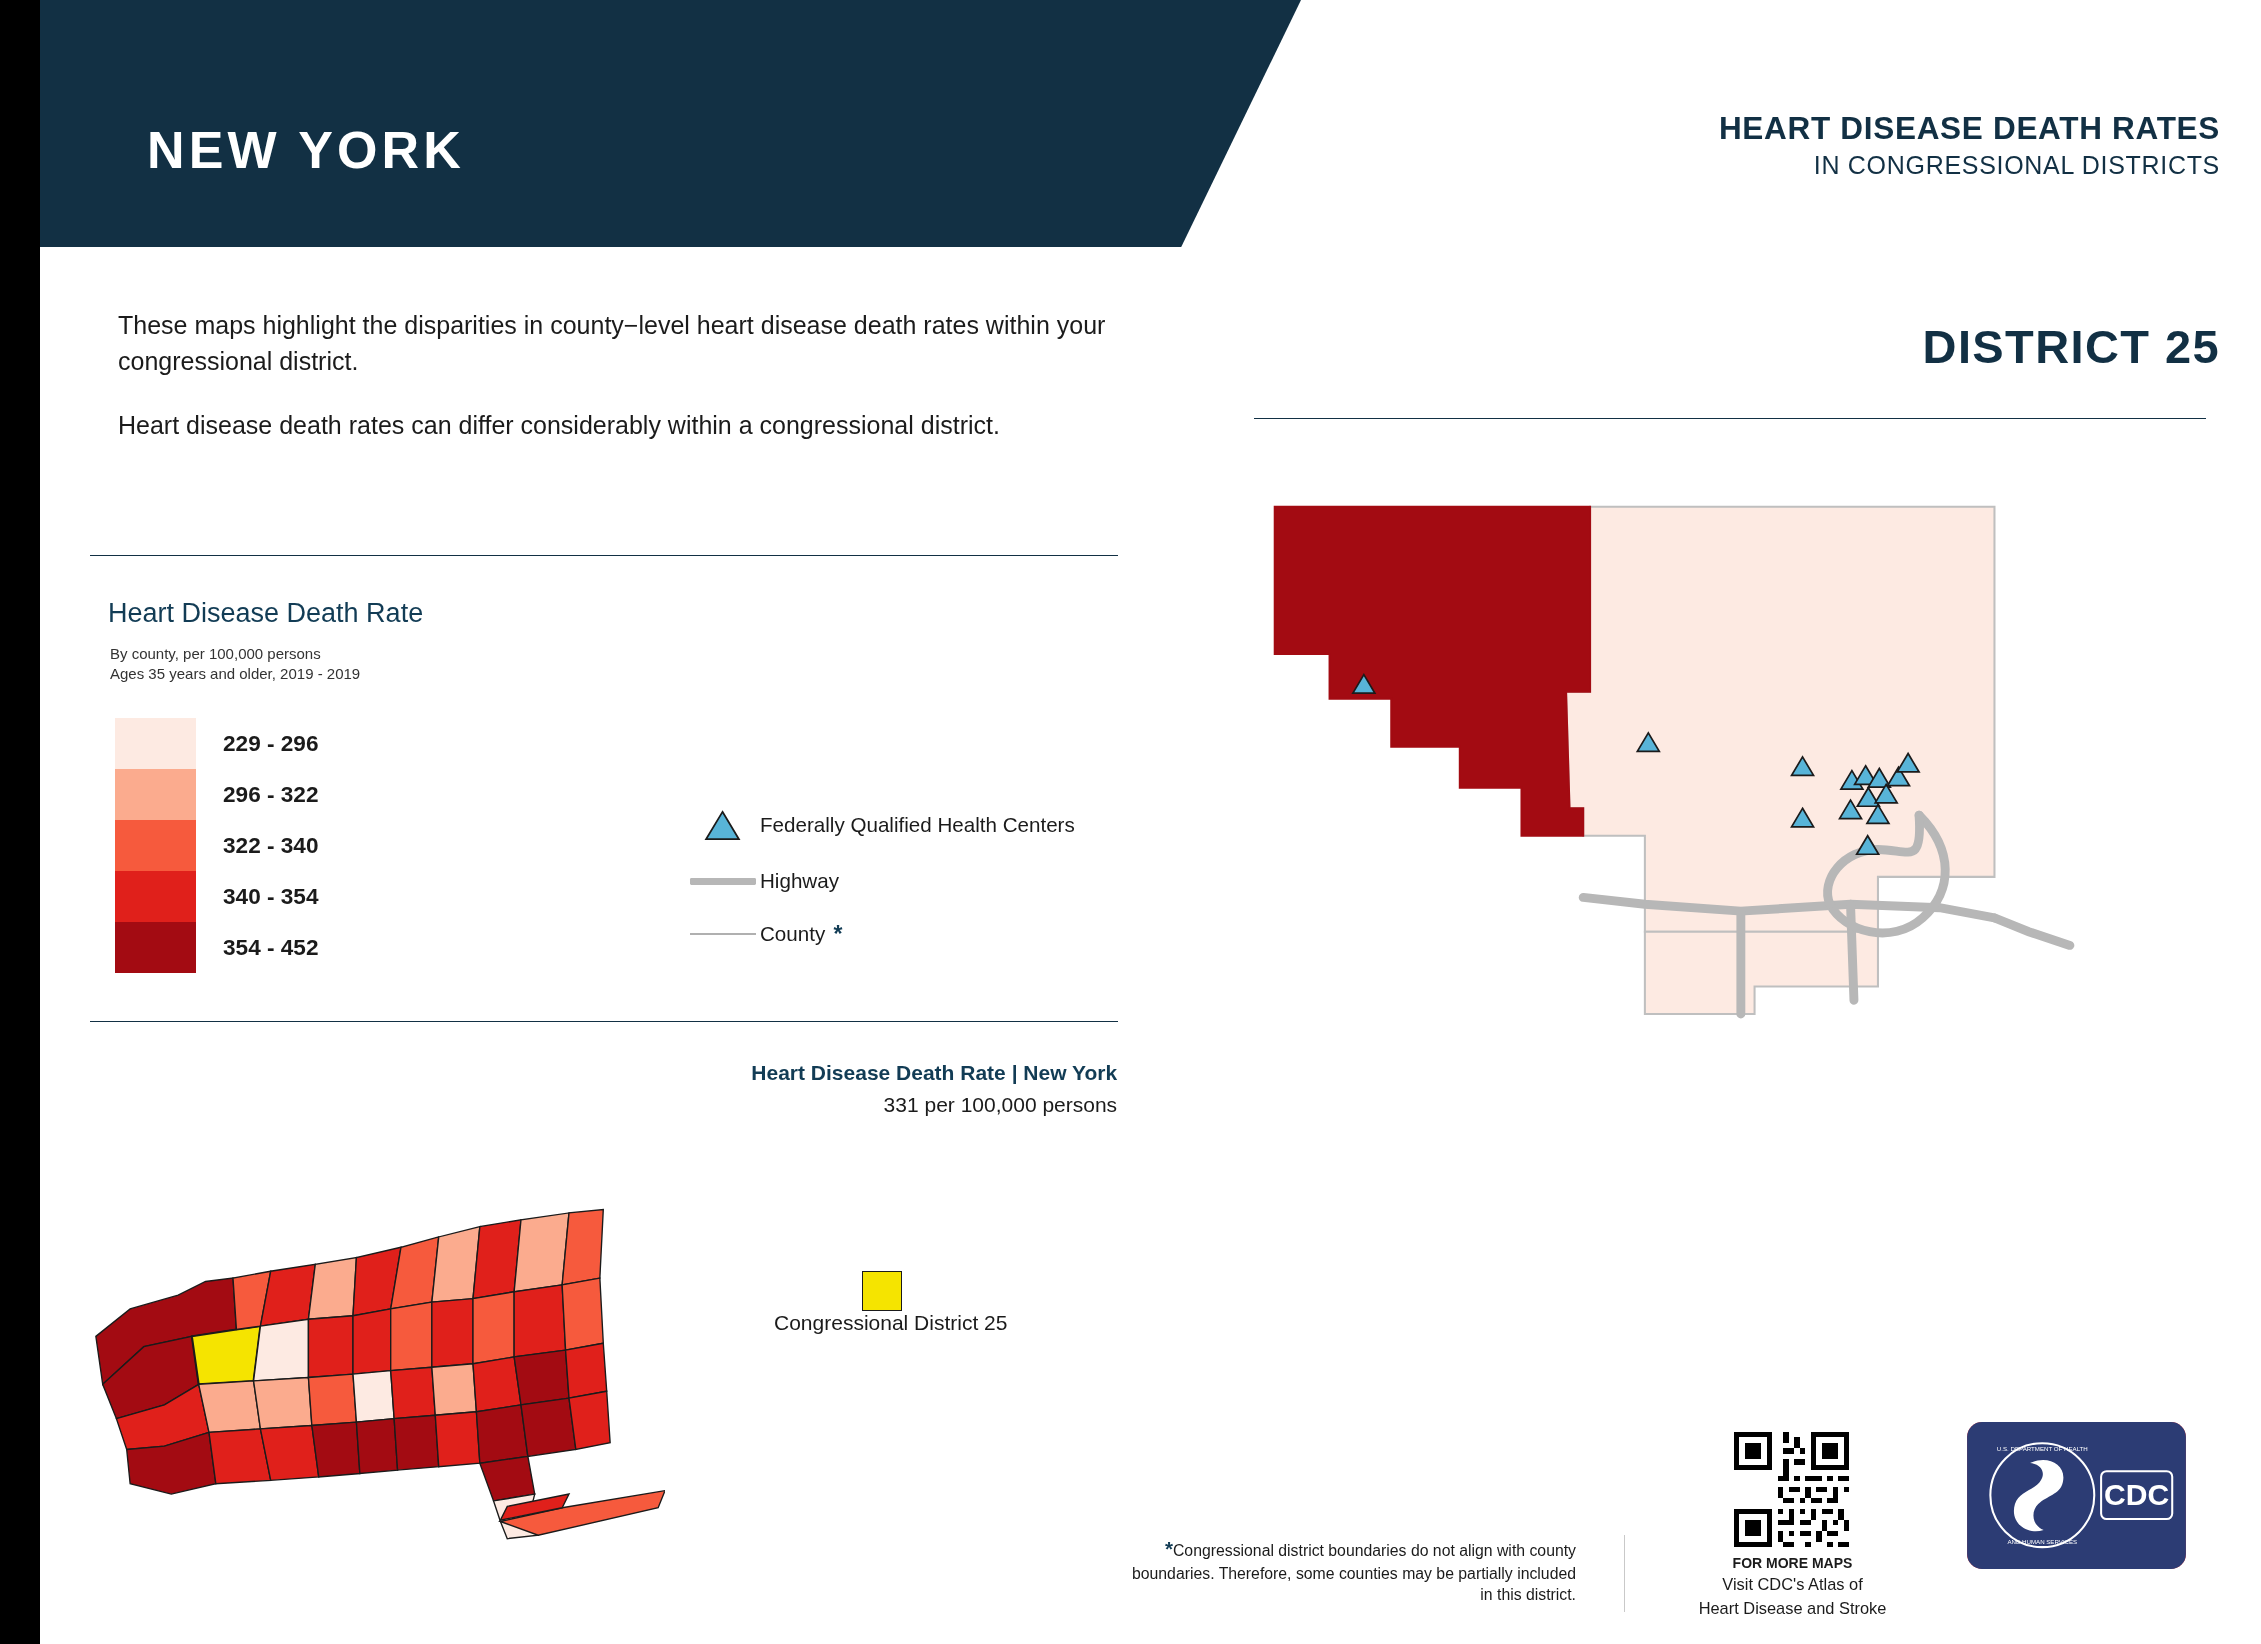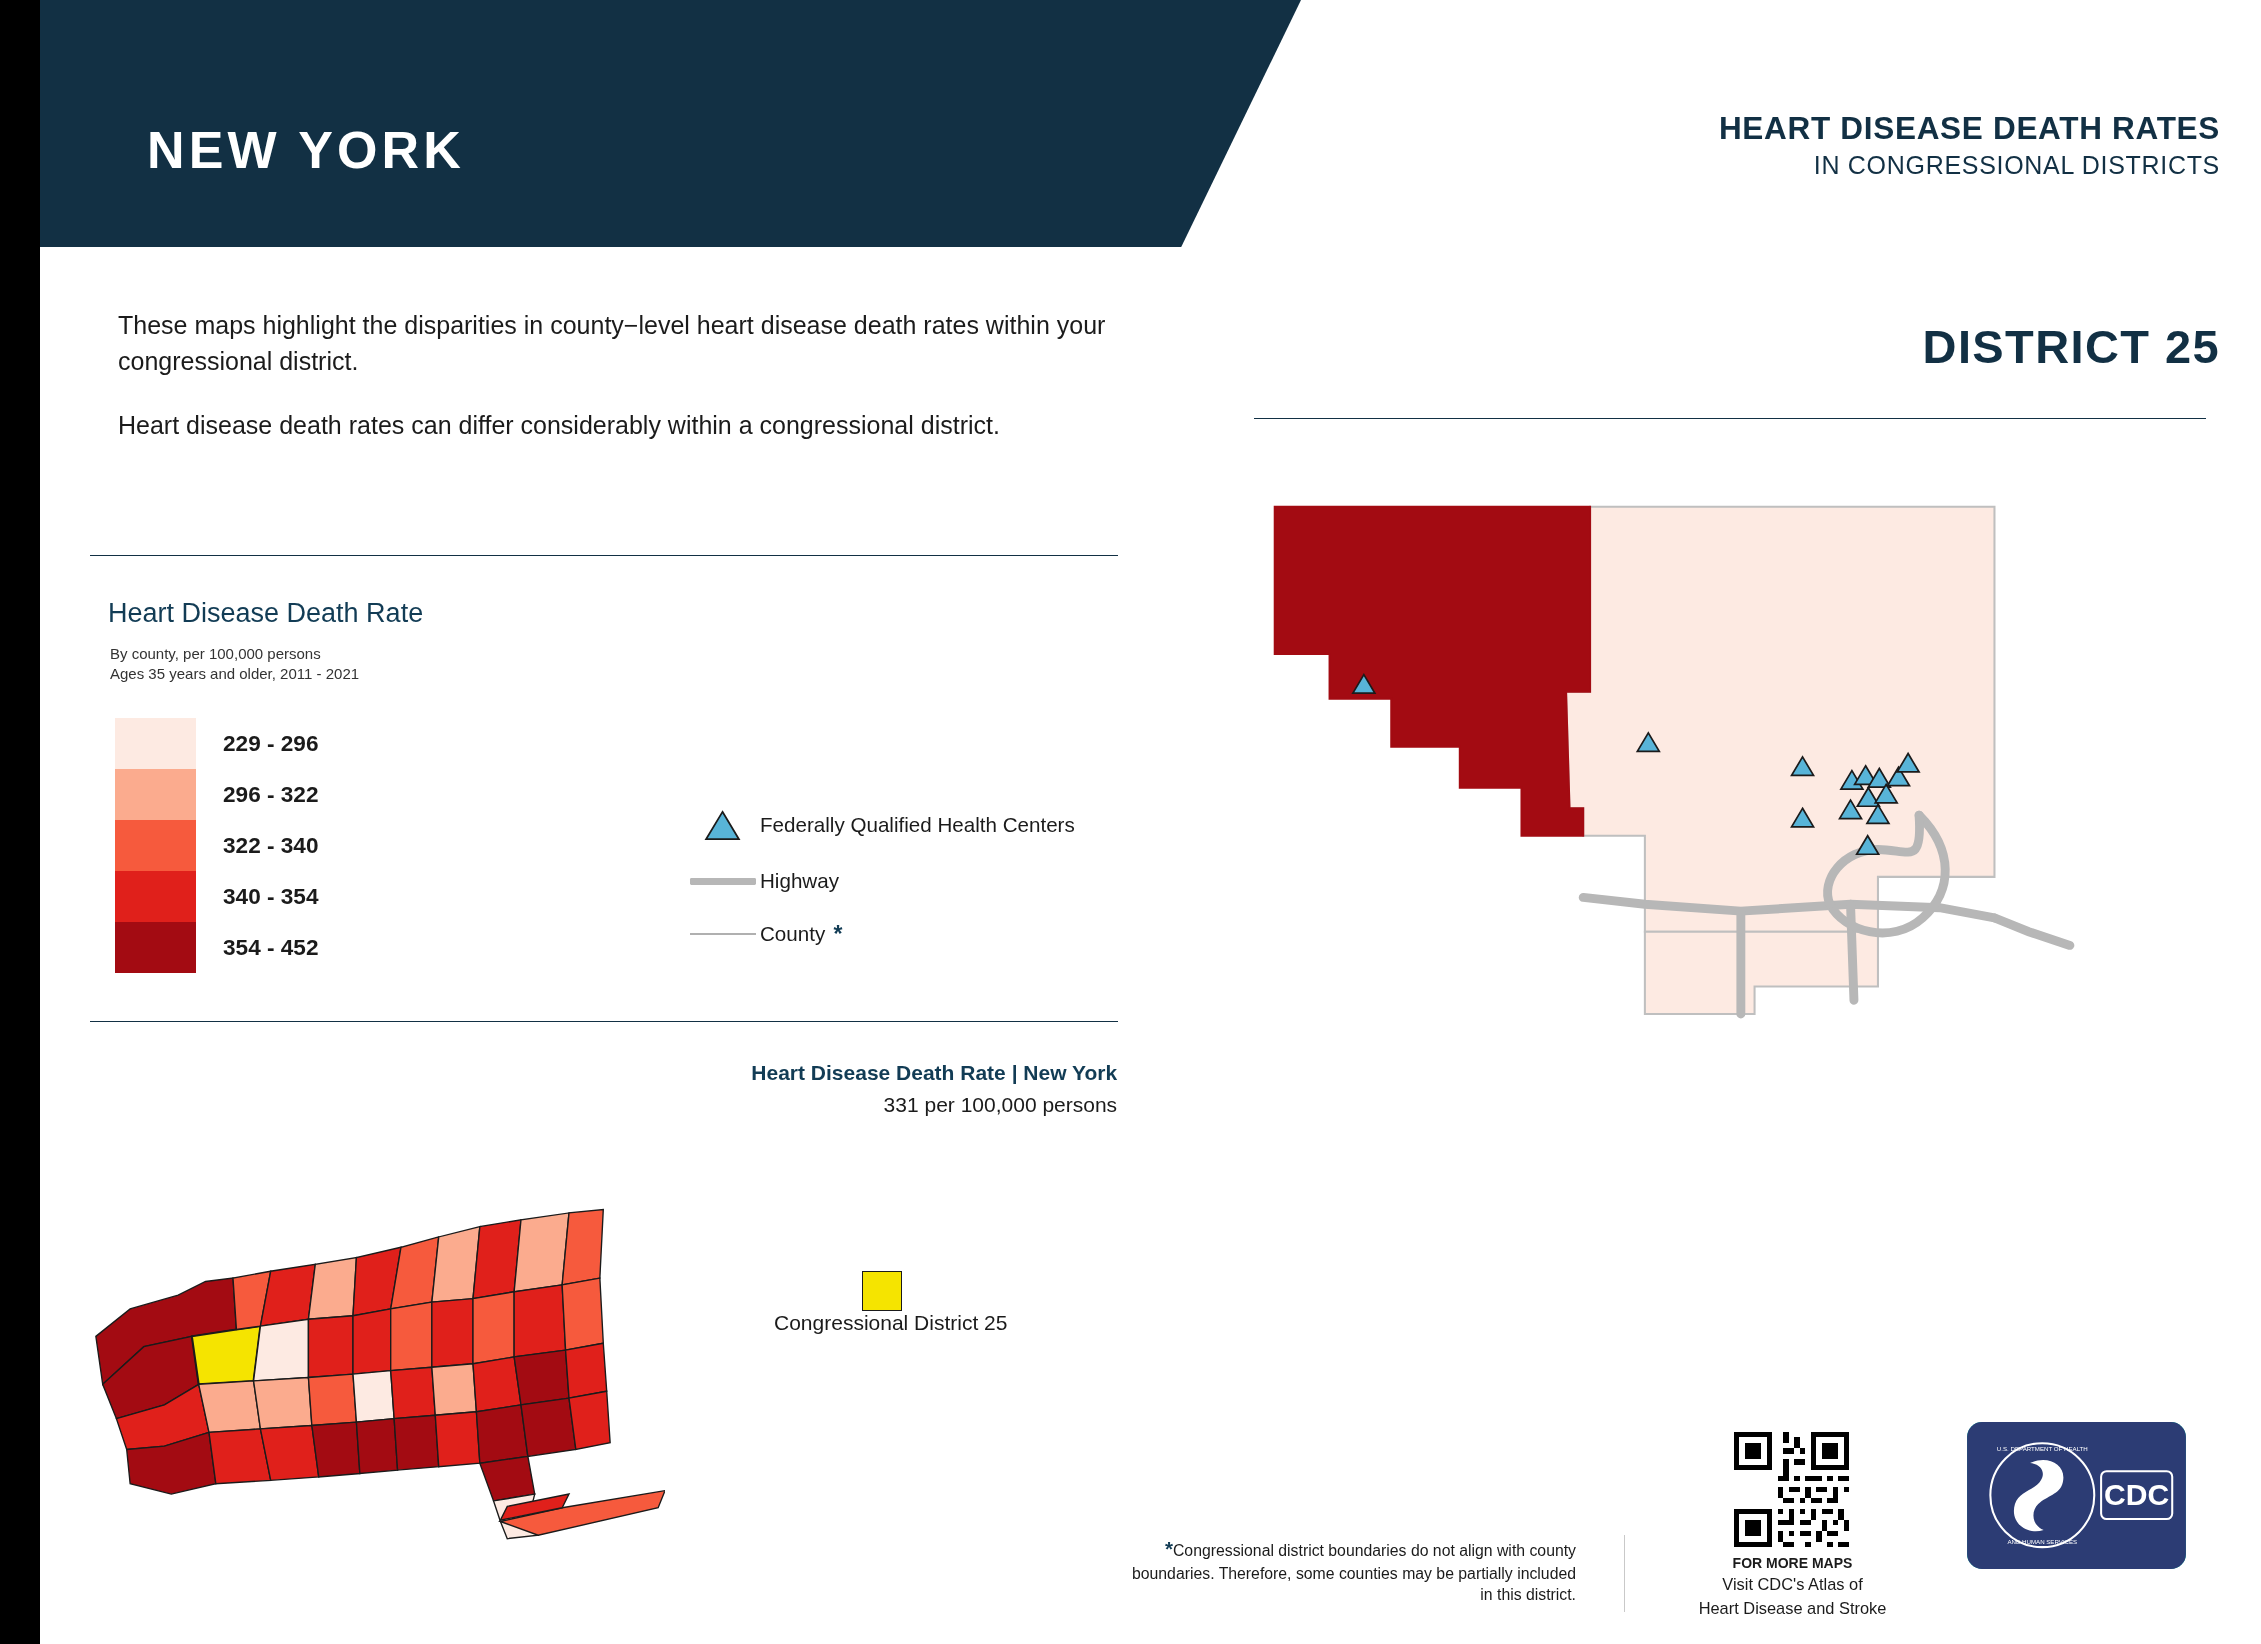--- a/index.html
+++ b/index.html
@@ -131,21 +131,21 @@
     position: absolute; left: 1734px; top: 1432px; width: 115px; height: 115px;
   }
   .more-maps {
     position: absolute; left: 1645px; top: 1555px; width: 295px;
     text-align: center; color: #1b1b1b;
   }
   .more-maps .t1 { font-size: 14px; font-weight: bold; }
   .more-maps .t2 { font-size: 16.4px; line-height: 1.3; margin-top: 2.7px; }
   .logo {
     position: absolute; left: 1967px; top: 1422px; width: 219px; height: 147px;
-    background: #14b8a6; border-radius: 15px;
+    background: #ef4444; border-radius: 15px;
   }
 </style>
 </head>
 <body>
 
 <div class="page">
 
   <div class="left-strip"></div>
 
   <div class="header-band"></div>
@@ -162,21 +162,21 @@
 
   <div class="hr left1"></div>
   <div class="hr left2"></div>
   <div class="hr right1"></div>
 
   <div class="district-heading">DISTRICT  25</div>
 
   <div class="legend-title">Heart Disease Death Rate</div>
   <div class="legend-sub">
     <div>By county, per 100,000 persons</div>
-    <div>Ages 35 years and older, 2011 - 2021</div>
+    <div>Ages 35 years and older, 2019 - 2019</div>
   </div>
 
   <div class="swatches">
     <div class="swatch-row">
       <div class="swatch" style="background:#fdeae2"></div>
       <div class="swatch-label">229 - 296</div>
     </div>
     <div class="swatch-row">
       <div class="swatch" style="background:#fbab8e"></div>
       <div class="swatch-label">296 - 322</div>

